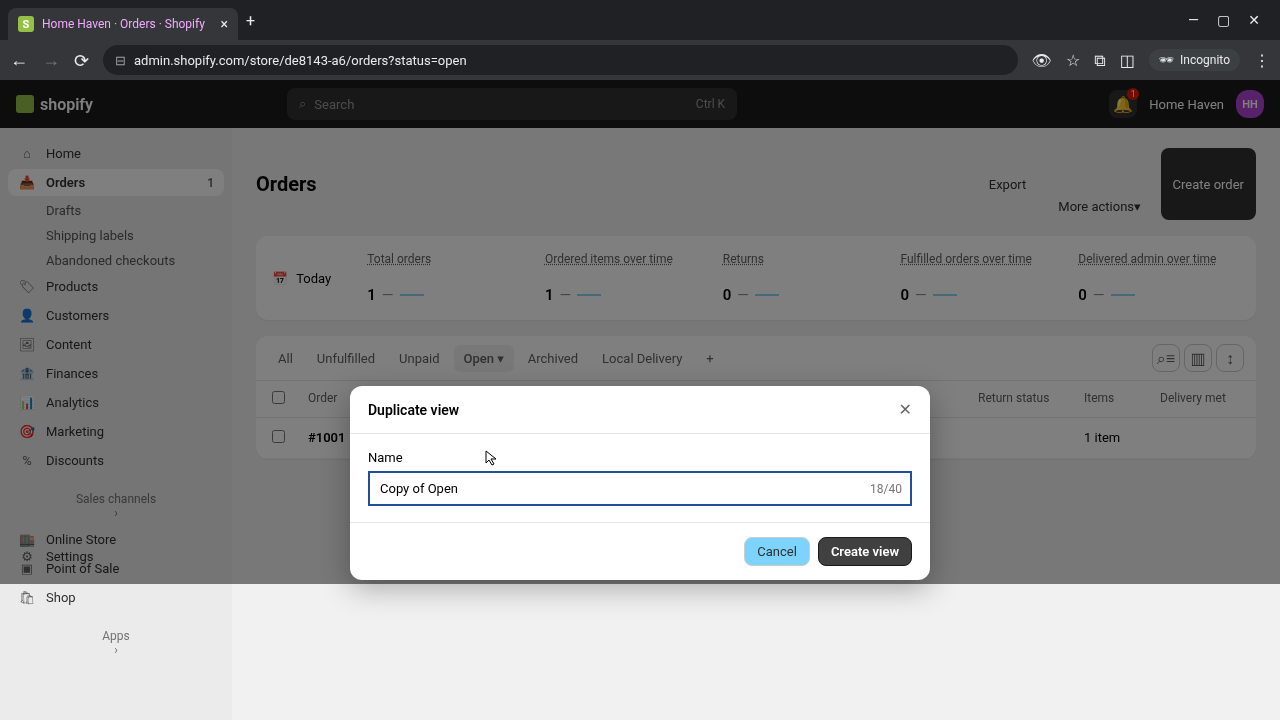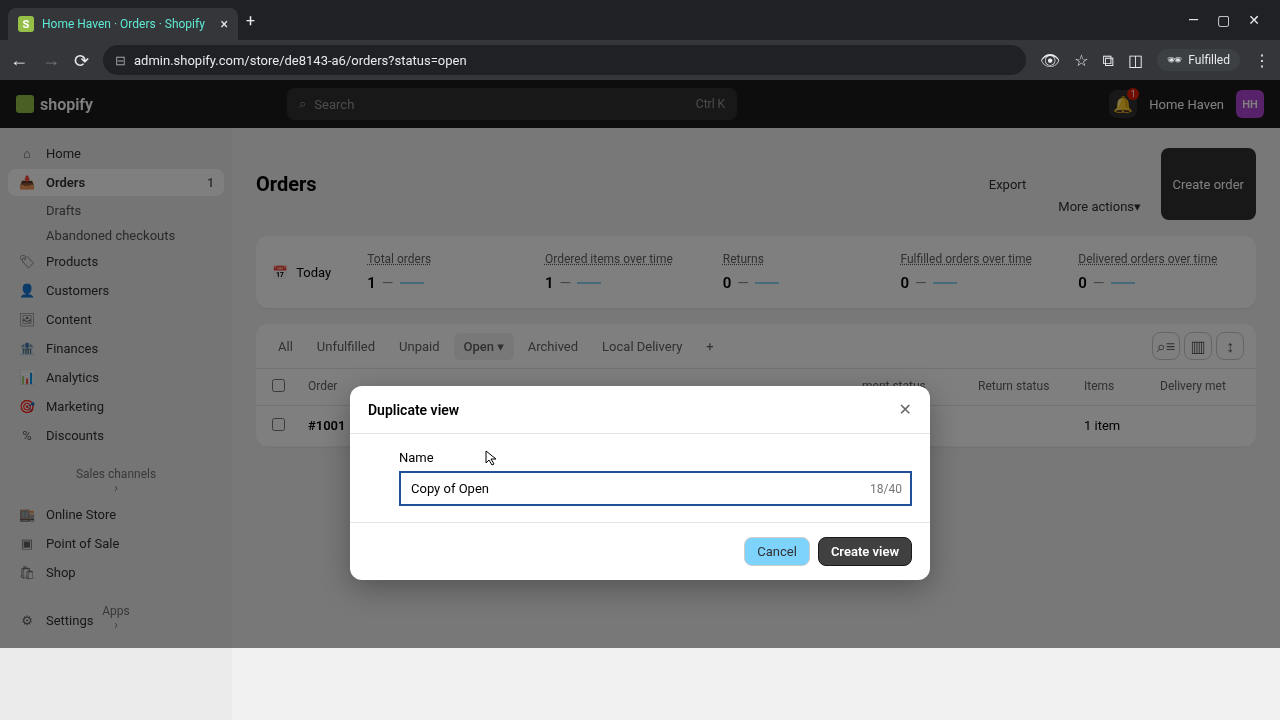--- a/index.html
+++ b/index.html
@@ -3,46 +3,46 @@
 <meta charset="utf-8">
 <style>
 * { margin: 0; padding: 0; box-sizing: border-box; font-family: -apple-system, BlinkMacSystemFont, "Segoe UI", Roboto, sans-serif; }
 body { background: #202124; width: 1280px; height: 720px; overflow: hidden; position: relative; }
 
 
 .browser-chrome { background: #202124; }
 .tab-bar { height: 40px; display: flex; align-items: center; padding: 0 8px; }
 .tab { background: #35363a; height: 32px; display: flex; align-items: center; padding: 0 10px; border-radius: 8px 8px 0 0; margin-top: 8px; gap: 8px; width: 230px; }
 .tab .favicon { width: 16px; height: 16px; background: #95bf47; border-radius: 3px; display: flex; align-items: center; justify-content: center; color: white; font-size: 11px; font-weight: bold; }
-.tab .title { color: #5eead4; font-size: 12px; flex: 1; overflow: hidden; white-space: nowrap; text-overflow: ellipsis; }
+.tab .title { color: #f0abfc; font-size: 12px; flex: 1; overflow: hidden; white-space: nowrap; text-overflow: ellipsis; }
 .tab .close { color: #e8eaed; font-size: 14px; cursor: pointer; }
 .new-tab { color: #e8eaed; margin-left: 8px; font-size: 16px; cursor: pointer; }
 .window-controls { margin-left: auto; display: flex; gap: 18px; color: #e8eaed; padding-right: 12px; }
 .window-controls span { cursor: pointer; font-size: 14px; }
 
 .nav-bar { height: 40px; background: #35363a; display: flex; align-items: center; padding: 0 10px; gap: 14px; }
 .nav-bar .nav-btn { color: #e8eaed; font-size: 18px; cursor: pointer; }
 .nav-bar .nav-btn.disabled { color: #777; }
 .url-bar { flex: 1; background: #202124; border-radius: 20px; height: 30px; display: flex; align-items: center; padding: 0 12px; gap: 8px; color: #e8eaed; font-size: 13px; }
 .url-bar .proto-icon { color: #9aa0a6; }
 .nav-right { display: flex; gap: 14px; align-items: center; color: #e8eaed; }
 .incognito-badge { background: #3c4043; padding: 4px 10px; border-radius: 14px; font-size: 12px; display: flex; align-items: center; gap: 6px; }
 
 
-.app { position: relative; height: 568px; }
+.app { position: relative; height: 504px; }
 .app-header { height: 48px; background: #1a1a1a; display: flex; align-items: center; padding: 0 16px; gap: 16px; }
 .logo { color: white; font-weight: 600; font-size: 16px; display: flex; align-items: center; gap: 6px; }
 .logo-icon { width: 18px; height: 18px; background: #95bf47; border-radius: 3px; }
 .search-box { background: #303030; border-radius: 8px; height: 32px; display: flex; align-items: center; padding: 0 12px; gap: 8px; color: #999; font-size: 13px; width: 450px; margin: 0 auto; }
 .search-box .shortcut { margin-left: auto; font-size: 12px; }
 .header-right { display: flex; align-items: center; gap: 12px; margin-left: auto; }
 .notif-bell { position: relative; background: #303030; width: 28px; height: 28px; border-radius: 8px; display: flex; align-items: center; justify-content: center; color: white; }
 .notif-badge { position: absolute; top: -2px; right: -2px; background: #e51c00; color: white; font-size: 9px; width: 12px; height: 12px; border-radius: 50%; display: flex; align-items: center; justify-content: center; }
 .store-name { color: white; font-size: 13px; }
-.avatar { width: 28px; height: 28px; background: #b045d4; border-radius: 6px; display: flex; align-items: center; justify-content: center; color: white; font-size: 11px; font-weight: 600; }
+.avatar { width: 28px; height: 28px; background: #b045d4; border-radius: 12px; display: flex; align-items: center; justify-content: center; color: white; font-size: 11px; font-weight: 600; }
 
 .app-body { display: flex; height: 592px; background: #f1f1f1; }
 .sidebar { width: 232px; background: #ebebeb; padding: 12px 8px; overflow-y: auto; }
 .nav-item { display: flex; align-items: center; gap: 10px; padding: 6px 10px; border-radius: 8px; font-size: 13px; color: #303030; cursor: pointer; margin-bottom: 2px; }
 .nav-item.active { background: white; font-weight: 600; }
 .nav-item .icon { width: 18px; text-align: center; color: #616161; }
 .nav-item .badge { margin-left: auto; font-size: 12px; color: #616161; }
 .sub-item { padding-left: 38px; font-size: 13px; color: #555; padding-top: 5px; padding-bottom: 5px; cursor: pointer; }
 .section-header { display: flex; align-items: center; justify-content: space-between; padding: 6px 10px; font-size: 12px; color: #737373; margin-top: 12px; flex-direction: column; }
 
@@ -52,21 +52,21 @@
 .page-actions { margin-left: auto; display: flex; gap: 8px; }
 .btn { padding: 6px 12px; border-radius: 8px; font-size: 13px; cursor: pointer; border: none; background: transparent; color: #303030; }
 .btn.secondary { background: #7dd3fc; border: 1px solid #ccc; }
 .btn.dark { background: #303030; color: white; }
 .btn.dark-heavy { background: #404040; color: white; font-weight: 600; border: 1px solid #1a1a1a; }
 .more-actions { display: flex; align-items: center; gap: 0; margin-top: 45px; }
 
 .stats-card { background: white; border-radius: 12px; display: flex; padding: 16px; margin-bottom: 16px; box-shadow: 0 1px 2px rgba(0,0,0,.06); }
 .stat-period { display: flex; align-items: center; gap: 8px; padding-right: 20px; font-size: 13px; }
 .stat { flex: 1; padding: 0 16px; }
-.stat-label { font-size: 12px; color: #616161; text-decoration: underline dotted; margin-bottom: 8px; }
+.stat-label { font-size: 12px; color: #616161; text-decoration: underline dotted; margin-bottom: 20px; }
 .stat-value { font-size: 15px; font-weight: 600; display: flex; align-items: center; gap: 6px; }
 .stat-dash { color: #8a8a8a; font-weight: 400; }
 .sparkline { width: 24px; height: 2px; background: #8bd3f5; display: inline-block; }
 
 .orders-table { background: white; border-radius: 12px; box-shadow: 0 1px 2px rgba(0,0,0,.06); }
 .tabs-row { display: flex; align-items: center; padding: 8px 12px; border-bottom: 1px solid #e5e5e5; gap: 4px; }
 .tab-btn { padding: 6px 10px; font-size: 13px; color: #616161; border-radius: 6px; cursor: pointer; }
 .tab-btn.active { background: #f1f1f1; font-weight: 500; }
 .tab-tools { margin-left: auto; display: flex; gap: 4px; }
 .tool-btn { width: 28px; height: 28px; border: 1px solid #ccc; border-radius: 8px; display: flex; align-items: center; justify-content: center; cursor: pointer; color: #616161; }
@@ -76,21 +76,21 @@
 .table-row .col-check { width: 20px; }
 .order-link { font-weight: 600; }
 .badge-unfulfilled { background: #ffea8a; padding: 2px 8px; border-radius: 8px; font-size: 12px; position: absolute; }
 
 
 .modal-overlay { position: absolute; top: 0; left: 0; right: 0; bottom: 0; background: rgba(0,0,0,0.5); z-index: 100; }
 .modal { position: absolute; top: 306px; left: 350px; width: 580px; background: white; border-radius: 12px; z-index: 101; box-shadow: 0 8px 30px rgba(0,0,0,.3); }
 .modal-header { display: flex; justify-content: space-between; align-items: center; padding: 14px 18px; border-bottom: 1px solid #e5e5e5; }
 .modal-title { font-weight: 600; font-size: 14px; }
 .modal-close { cursor: pointer; color: #666; font-size: 16px; }
-.modal-body { padding: 16px 18px; margin-left: 31px; }
+.modal-body { padding: 16px 18px; }
 .field-label { font-size: 13px; margin-bottom: 6px; }
 .field-input-wrap { position: relative; }
 .field-input { width: 100%; padding: 8px 50px 8px 10px; border: 2px solid #1f5199; border-radius: 0; font-size: 13px; outline: none; }
 .field-counter { position: absolute; right: 10px; top: 50%; transform: translateY(-50%); font-size: 12px; color: #777; }
 .modal-footer { display: flex; justify-content: flex-end; gap: 8px; padding: 14px 18px; border-top: 1px solid #e5e5e5; }
 
 .cursor { position: absolute; top: 370px; left: 485px; z-index: 200; font-size: 16px; pointer-events: none; }
 
 svg { width: 1em; height: 1em; }
 </style>
@@ -119,21 +119,21 @@
       <span class="proto-icon">⊟</span>
       <span>admin.shopify.com/store/de8143-a6/orders?status=open</span>
     </div>
     <div class="nav-right">
       <span>👁</span>
       <span>☆</span>
       <span>⧉</span>
       <span>◫</span>
       <div class="incognito-badge">
         <span>🕶</span>
-        <span>Fulfilled</span>
+        <span>Incognito</span>
       </div>
       <span>⋮</span>
     </div>
   </div>
 </div>
 
 <div class="app">
   <div class="app-header">
     <div class="logo">
       <div class="logo-icon"></div>
@@ -159,20 +159,21 @@
       <div class="nav-item">
           <span class="icon">⌂</span>
           <span>Home</span>
         </div>
       <div class="nav-item active">
           <span class="icon">📥</span>
           <span>Orders</span>
           <span class="badge">1</span>
         </div>
       <div class="sub-item">Drafts</div>
+      <div class="sub-item">Shipping labels</div>
       <div class="sub-item">Abandoned checkouts</div>
       <div class="nav-item">
           <span class="icon">🏷</span>
           <span>Products</span>
         </div>
       <div class="nav-item">
           <span class="icon">👤</span>
           <span>Customers</span>
         </div>
       <div class="nav-item">
@@ -267,21 +268,21 @@
         </div>
         <div class="stat">
           <div class="stat-label">Fulfilled orders over time</div>
           <div class="stat-value">
               <span>0</span>
               <span class="stat-dash">—</span>
               <span class="sparkline"></span>
             </div>
         </div>
         <div class="stat">
-          <div class="stat-label">Delivered orders over time</div>
+          <div class="stat-label">Delivered admin over time</div>
           <div class="stat-value">
               <span>0</span>
               <span class="stat-dash">—</span>
               <span class="sparkline"></span>
             </div>
         </div>
       </div>
 
       <div class="orders-table">
         <div class="tabs-row">

